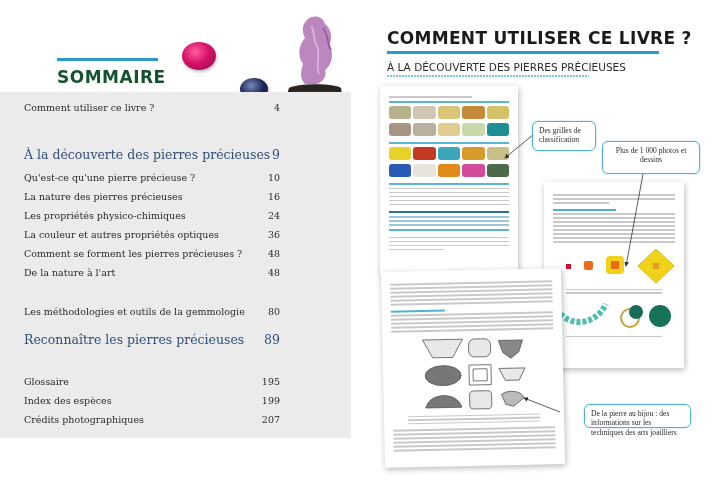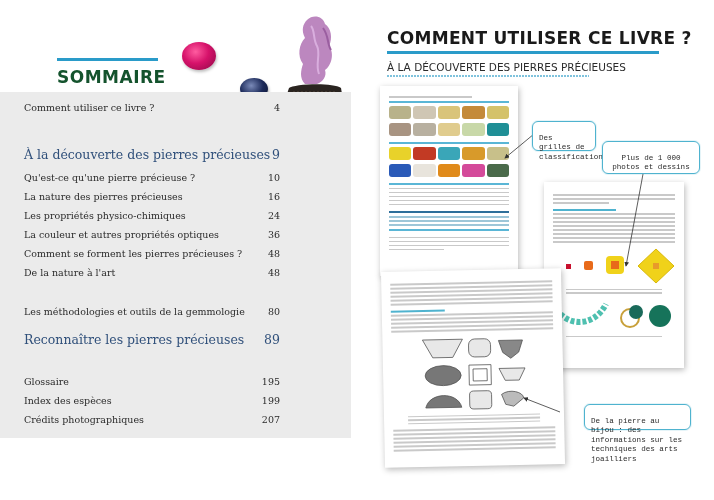--- a/index.html
+++ b/index.html
@@ -15,21 +15,21 @@
     .toc-row.section { font-size:12.5px; color:#2f4f7a; }
     .toc-page { text-align:right; }
     .right-title { position:absolute; left:387px; top:28px; font-family:"DejaVu Sans", sans-serif; font-weight:bold; font-size:17px; color:#1a1a1a; letter-spacing:0.3px; }
     .right-underline { position:absolute; left:387px; top:51px; width:272px; height:3px; background:#2a9bc9; }
     .right-sub { position:absolute; left:387px; top:61px; font-family:"DejaVu Sans", sans-serif; font-size:10.5px; color:#2b2b2b; }
     .right-sub-underline { position:absolute; left:387px; top:75px; width:202px; height:2px; background:repeating-linear-gradient(90deg,#7fc3dd 0 2px, transparent 2px 3px); }
     .page { position:absolute; background:#fff; box-shadow:1px 2px 6px rgba(0,0,0,0.28); }
     .page1 { left:380px; top:86px; width:138px; height:190px; }
     .page2 { left:383px; top:270px; width:180px; height:196px; transform:rotate(-1.2deg); }
     .page3 { left:544px; top:182px; width:140px; height:186px; }
-    .callout { position:absolute; background:#fff; border:1.5px solid #4fb3cf; border-radius:6px; font-family:Liberation Mono, monospace; font-size:7.6px; color:#2b2b2b; line-height:1.25; padding:12px 6px; box-sizing:border-box; box-shadow:0 0 0 1px rgba(79,179,207,0.15); }
+    .callout { position:absolute; background:#fff; border:1.5px solid #4fb3cf; border-radius:6px; font-family:Liberation Serif, serif; font-size:7.6px; color:#2b2b2b; line-height:1.25; padding:4px 6px; box-sizing:border-box; box-shadow:0 0 0 1px rgba(79,179,207,0.15); }
     .c1 { left:532px; top:121px; width:64px; height:30px; }
     .c2 { left:602px; top:141px; width:98px; height:33px; text-align:center; }
     .c3 { left:584px; top:404px; width:107px; height:24px; }
     .grid-row { display:flex; gap:2px; padding:0 9px; }
     .gcell { flex:1; height:13px; border-radius:3px; }
     .txtline { height:1.5px; background:#c9c9c9; margin:2.5px 9px; }
     .bluebar { height:2px; background:#5ab6d6; margin:3px 9px; }
     svg.arrow { position:absolute; left:0; top:0; width:714px; height:500px; pointer-events:none; }
   </style>
 </head>

